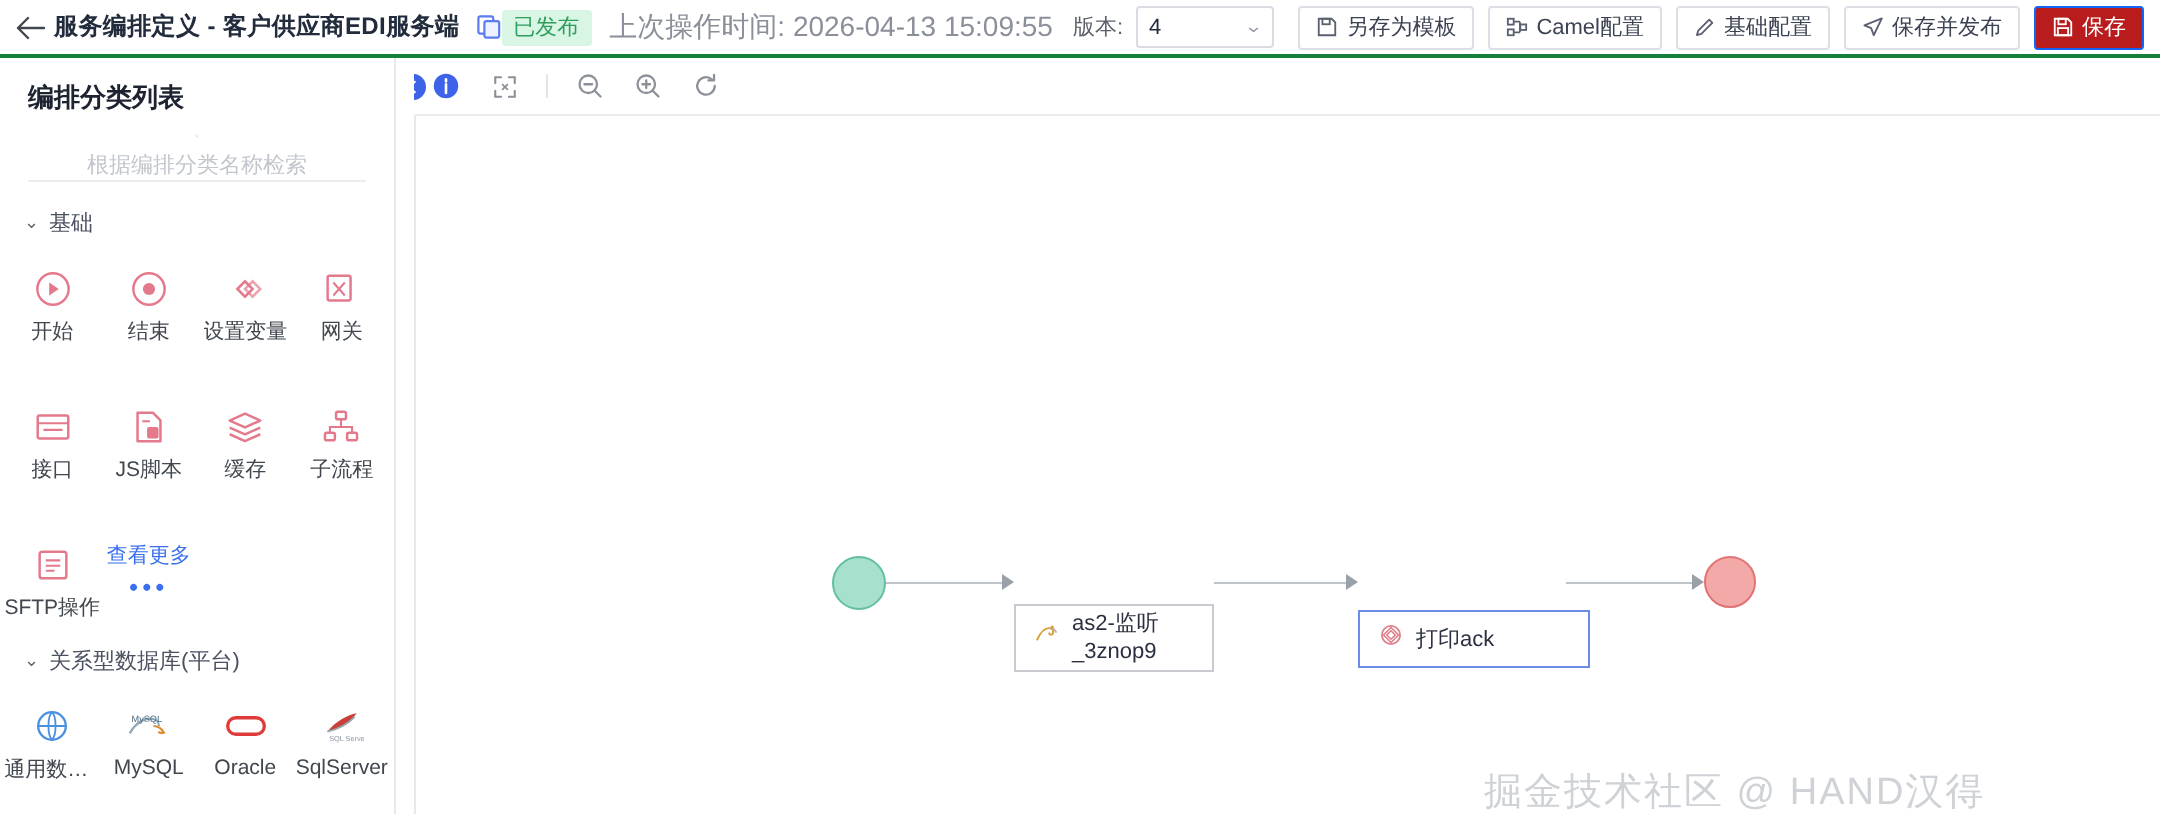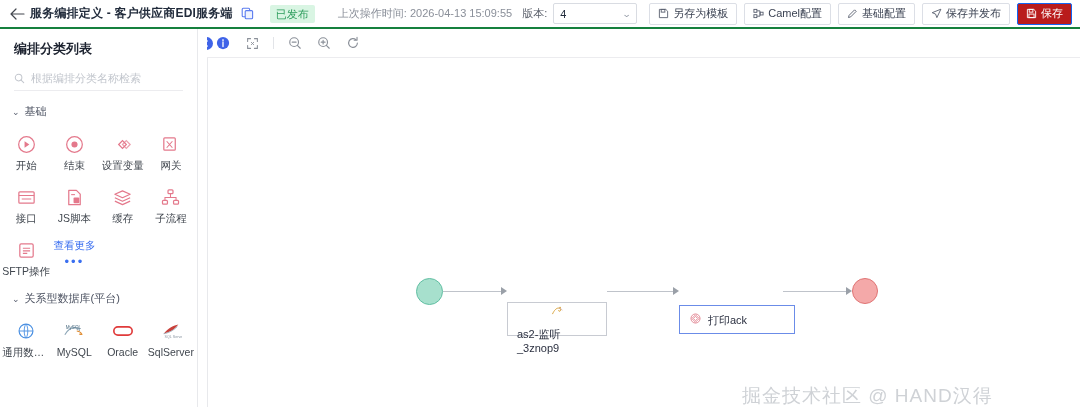--- a/index.html
+++ b/index.html
@@ -25,21 +25,21 @@
     letter-spacing: .2px;
   }
   .copy-icon { margin-left: 8px; width: 14px; height: 14px; cursor: pointer; display:flex; align-items:center; }
   .hdr-spacer { flex: 1 1 auto; }
 
   .pub-badge {
     background: #d9f5e3; color: #2f9e5e; font-size: 11px;
     padding: 2px 6px; border-radius: 2px; white-space: nowrap; line-height: 14px;
   }
   .meta-text {
-    font-size: 11px; color: #8a8f99; margin-left: 23px; white-space: nowrap;
+    font-size: 14px; color: #8a8f99; margin-left: 9px; white-space: nowrap;
   }
   .meta-val { color: #8a8f99; }
   .ver-label { font-size: 11px; color: #5a5f6a; margin-left: 10px; white-space: nowrap; }
   .ver-select {
     margin-left: 6px; width: 84px; height: 21px; border: 1px solid #d9dce2; border-radius: 2px;
     background: #fff; display: flex; align-items: center; padding: 0 6px;
     font-size: 11px; color: #222c3c; cursor: pointer;
   }
   .ver-select .val { flex: 1; }
   .chev { color: #9aa0ab; font-size: 9px; transform: scaleX(1.3); }
@@ -54,30 +54,30 @@
   .hbtn svg { display: block; }
 
   
   .sidebar {
     position: absolute; left: 0; top: 29px; width: 198px; height: 378px;
     background: #ffffff; border-right: 1px solid #e8e9ec; overflow: hidden;
   }
   .sb-title { font-size: 13px; font-weight: 700; color: #1d2330; padding: 11px 14px 9px 14px; }
   .sb-search {
     margin: 0 14px 6px 14px; height: 24px; border-bottom: 1px solid #ececef;
-    display: flex; align-items: center; gap: 6px;
+    display: flex; align-items: center; gap: 6px; flex-direction: column;
   }
   .sb-search .ph { font-size: 11px; color: #c2c6cd; }
   .sec-head {
     display: flex; align-items: center; gap: 5px; padding: 7px 12px 4px 12px;
     font-size: 11px; color: #4b5160; cursor: pointer;
   }
   .sec-head .caret { color: #5b6171; font-size: 9px; }
   .icon-grid {
-    display: grid; grid-template-columns: repeat(4, 1fr); row-gap: 2px;
+    display: grid; grid-template-columns: repeat(4, 1fr); row-gap: 18px;
     padding: 4px 2px 0 2px;
   }
   .icon-cell {
     display: flex; flex-direction: column; align-items: center; gap: 4px;
     padding: 6px 0 5px 0; cursor: pointer;
   }
   .icon-box { width: 22px; height: 22px; display: flex; align-items: center; justify-content: center; }
   .icon-label {
     font-size: 10.5px; color: #41474f; max-width: 48px; text-align: center;
     white-space: nowrap; overflow: hidden; text-overflow: ellipsis;
@@ -114,21 +114,21 @@
   .node-end {
     position: absolute; left: 645px; top: 220px; width: 26px; height: 26px; border-radius: 50%;
     background: #f4a9a9; border: 1px solid #e07474; cursor: pointer;
   }
   .node-box {
     position: absolute; background: #ffffff; border: 1px solid #c8cbd2;
     display: flex; align-items: center; gap: 6px; padding: 0 9px; cursor: pointer;
   }
   .node-box.sel { border: 1px solid #6b8ce8; }
   .node-text { font-size: 11px; color: #2b3040; line-height: 14px; }
-  .node-a { left: 300px; top: 244px; width: 100px; height: 34px; flex-direction: column; }
+  .node-a { left: 300px; top: 244px; width: 100px; height: 34px; }
   .node-b { left: 472px; top: 247px; width: 116px; height: 29px; }
   .edge { position: absolute; height: 1px; background: #bfc3ca; }
   .arrow {
     position: absolute; width: 0; height: 0;
     border-top: 4px solid transparent; border-bottom: 4px solid transparent;
     border-left: 6px solid #9aa0a8;
   }
   .watermark {
     position: absolute; left: 535px; top: 325px; font-size: 19px; color: #cfd2d6;
     white-space: nowrap; letter-spacing: 1px;

